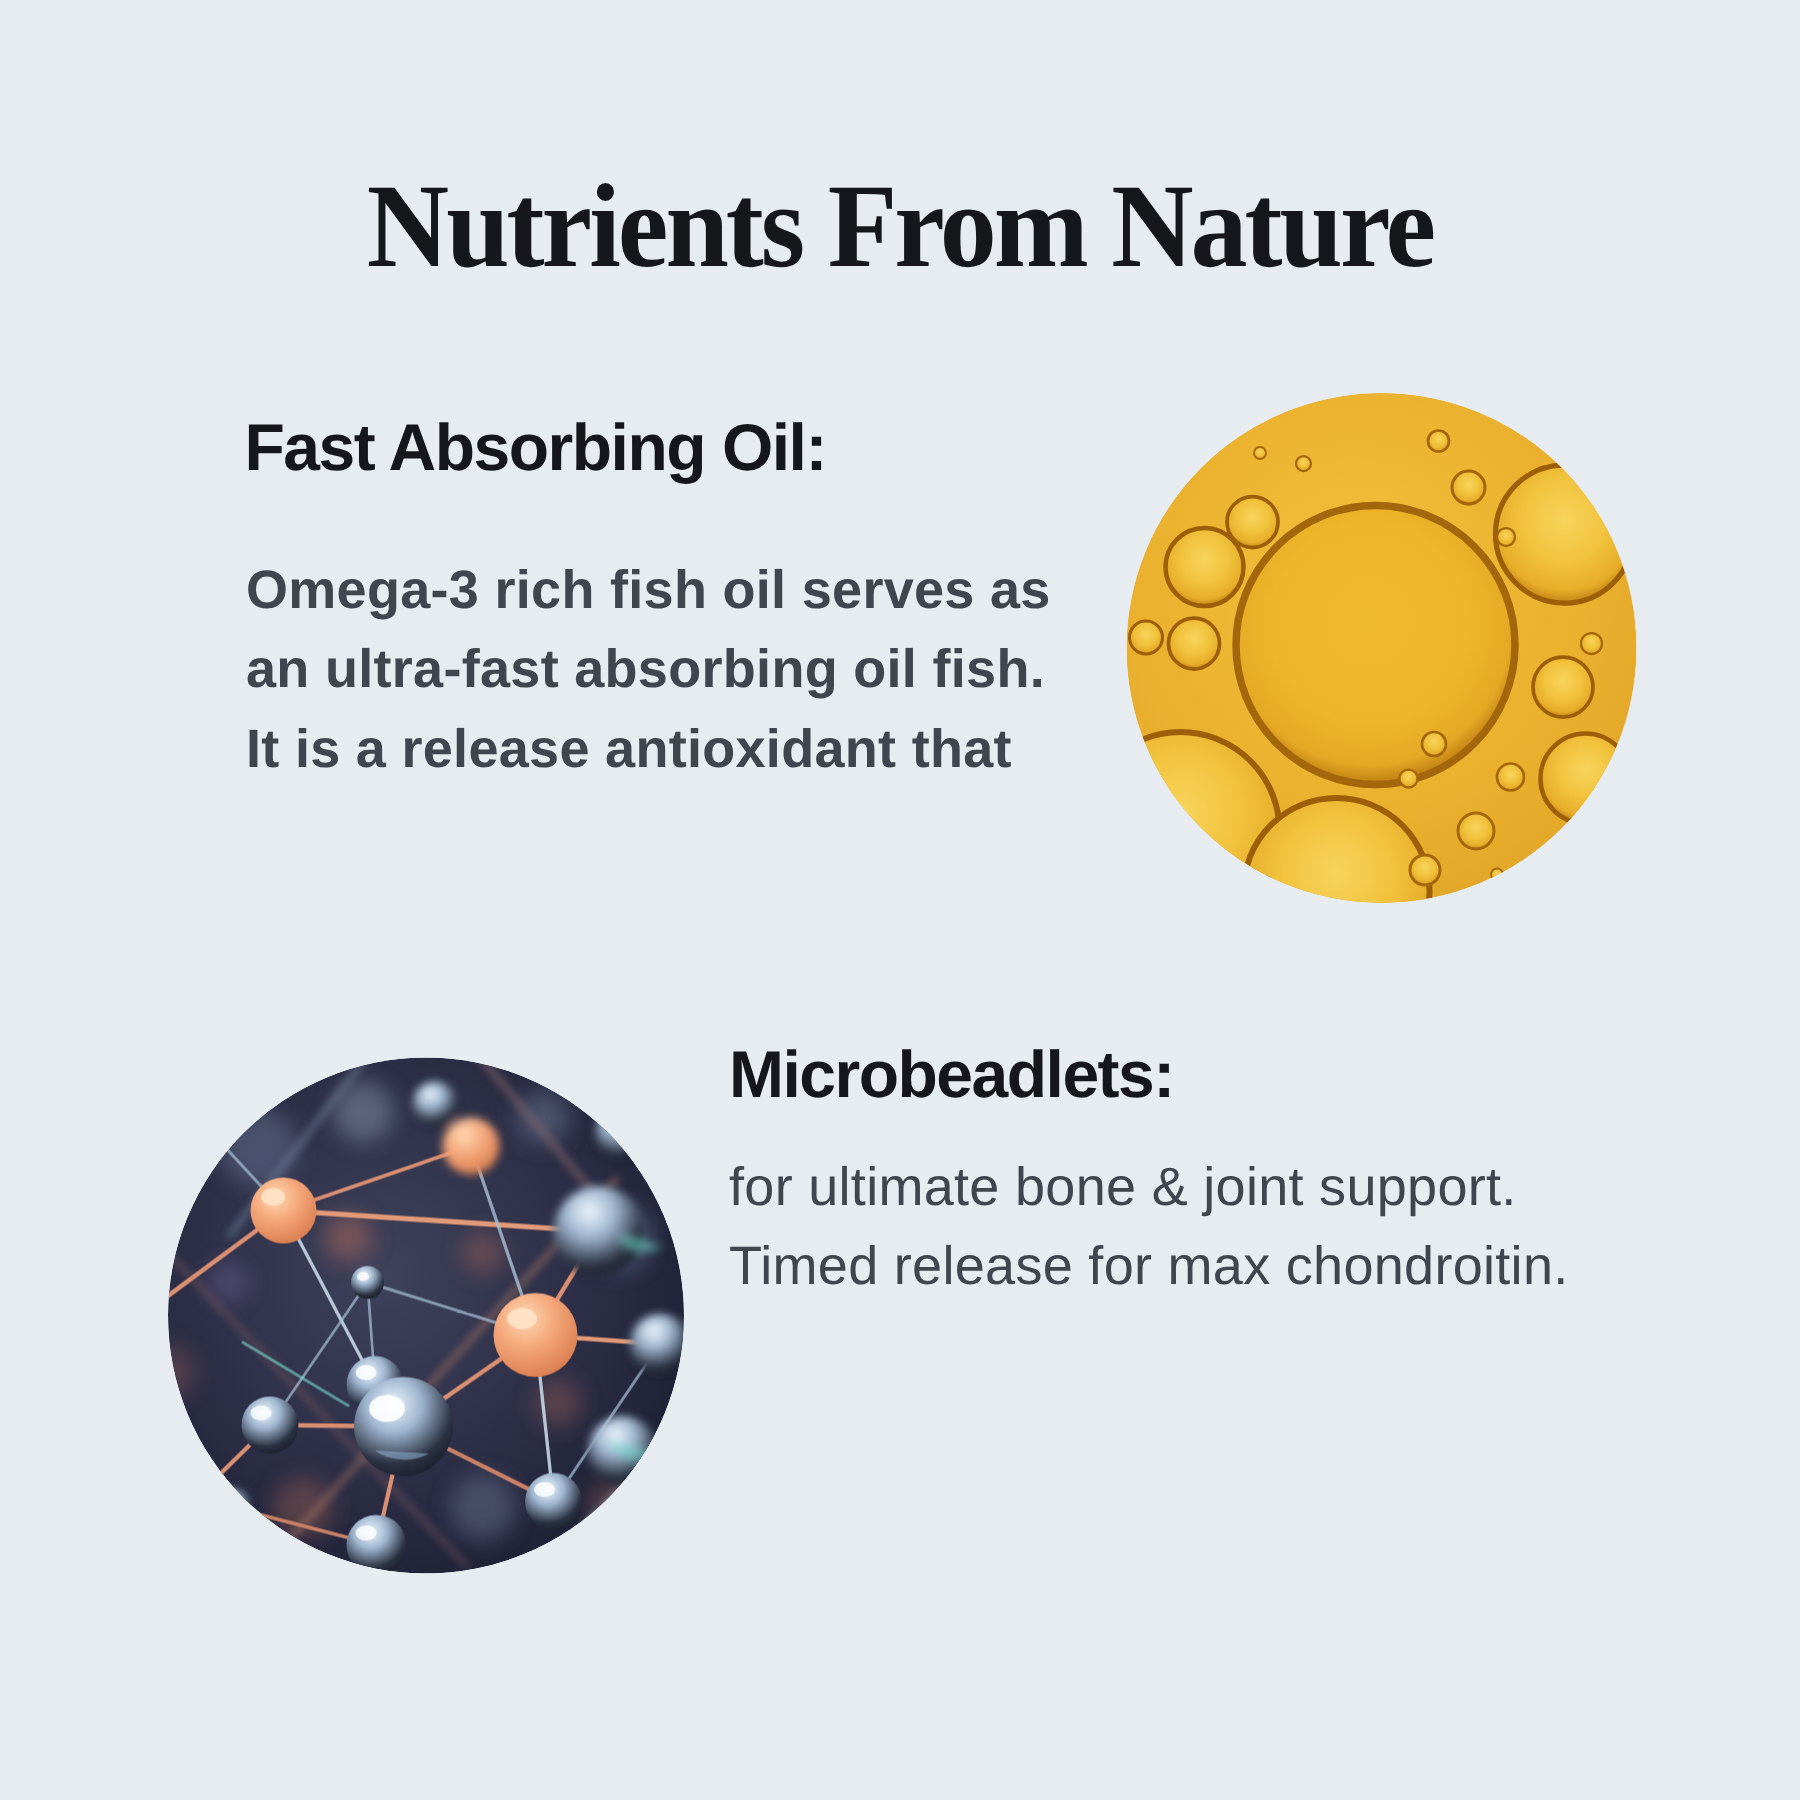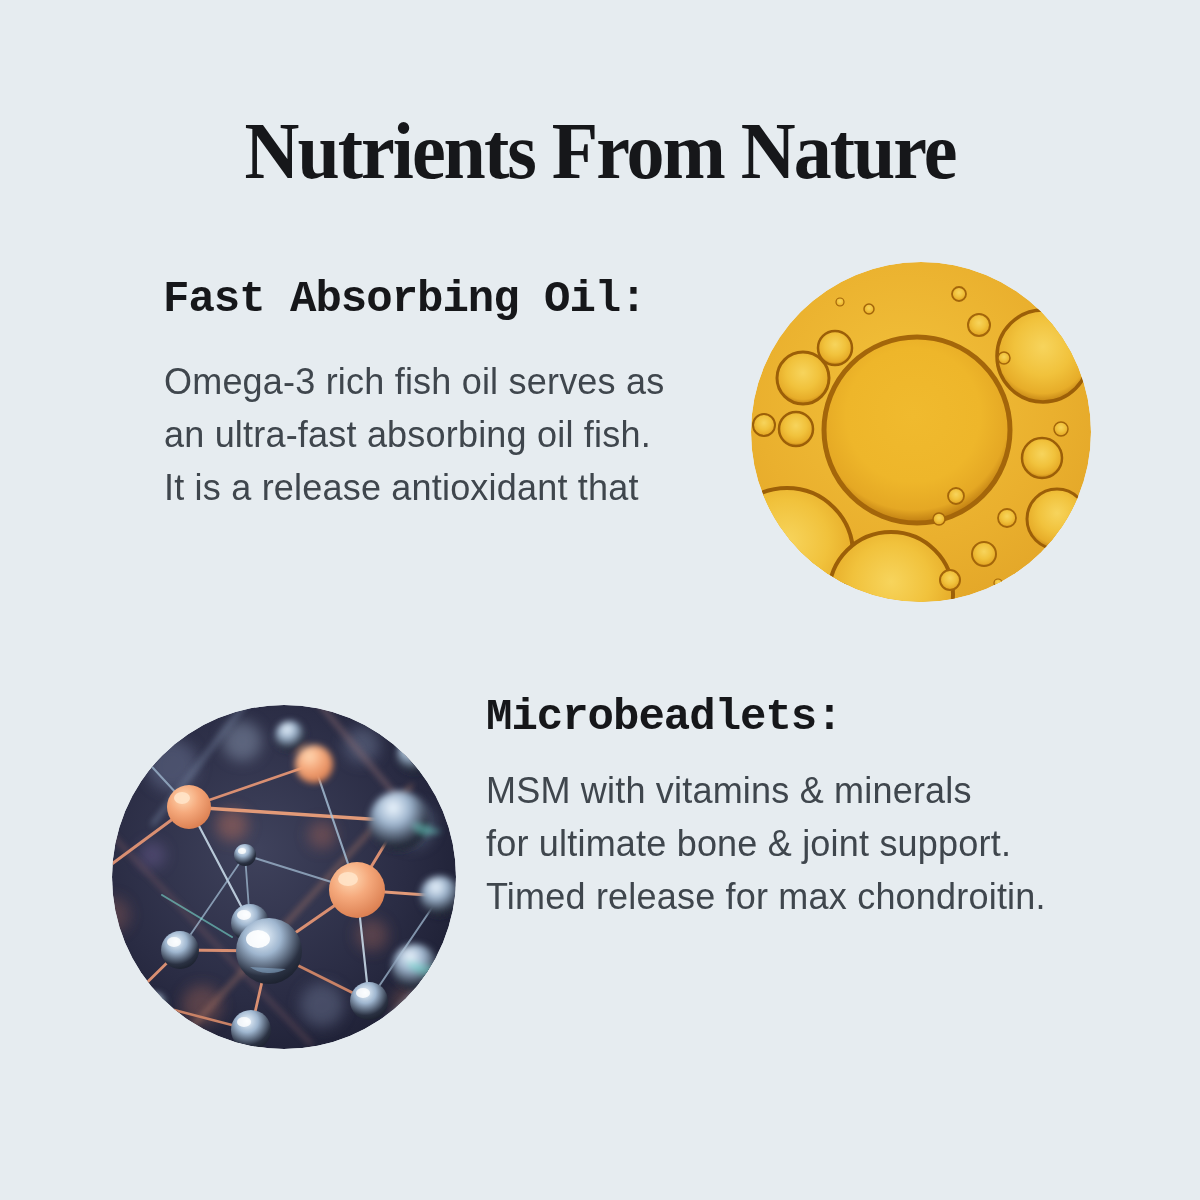--- a/index.html
+++ b/index.html
@@ -16,37 +16,37 @@
     text-align:center;
     font-family:"Liberation Serif", serif;
     font-weight:bold;
     font-size:76px;
     letter-spacing:-2px;
     color:#16171a;
     transform:scaleY(1.05);
   }
   .section-heading{
     position:absolute;
-    font-family:Liberation Mono, monospace;
+    font-family:Liberation Sans, sans-serif;
     font-weight:bold;
     font-size:44px;
     letter-spacing:-1px;
     color:#16171a;
     white-space:nowrap;
   }
   .body-text{
     position:absolute;
     font-size:36px;
     line-height:53px;
     color:#3f464d;
     letter-spacing:0.2px;
     white-space:nowrap;
   }
   .heading-oil{left:163px;top:274px;}
-  .body-oil{left:164px;top:355px;}
+  .body-oil{left:164px;top:366px;font-weight:bold;}
   .heading-beads{left:486px;top:692px;}
   .body-beads{left:486px;top:764px;}
   .figure{
     position:absolute;
     border-radius:50%;
     overflow:hidden;
     line-height:0;
   }
   .figure-oil{left:751px;top:262px;width:340px;height:340px;}
   .figure-molecule{left:112px;top:705px;width:344px;height:344px;}
@@ -114,21 +114,20 @@
       <circle cx="256" cy="256" r="9" fill="url(#bub)" stroke="#a4660a" stroke-width="1.8"></circle>
       <circle cx="199" cy="318" r="10" fill="url(#bub)" stroke="#a4660a" stroke-width="2"></circle>
       <circle cx="247" cy="321" r="4" fill="url(#bub)" stroke="#a4660a" stroke-width="1.2"></circle>
       <circle cx="89" cy="40" r="4" fill="url(#bub)" stroke="#a4660a" stroke-width="1.2"></circle>
     </g>
   </svg>
 </div>
 
 <div class="section-heading heading-beads">Microbeadlets:</div>
 <div class="body-text body-beads">
-  <div>MSM with vitamins &amp; minerals</div>
   <div>for ultimate bone &amp; joint support.</div>
   <div>Timed release for max chondroitin.</div>
 </div>
 
 <div class="figure figure-molecule" title="3D render of a molecular network with orange and glass spheres">
   <svg width="344" height="344" viewBox="0 0 344 344" xmlns="http://www.w3.org/2000/svg">
     <defs>
       <radialGradient id="molbg" cx="42%" cy="42%" r="80%">
         <stop offset="0%" stop-color="#3f425c"></stop>
         <stop offset="55%" stop-color="#2a2c44"></stop>

